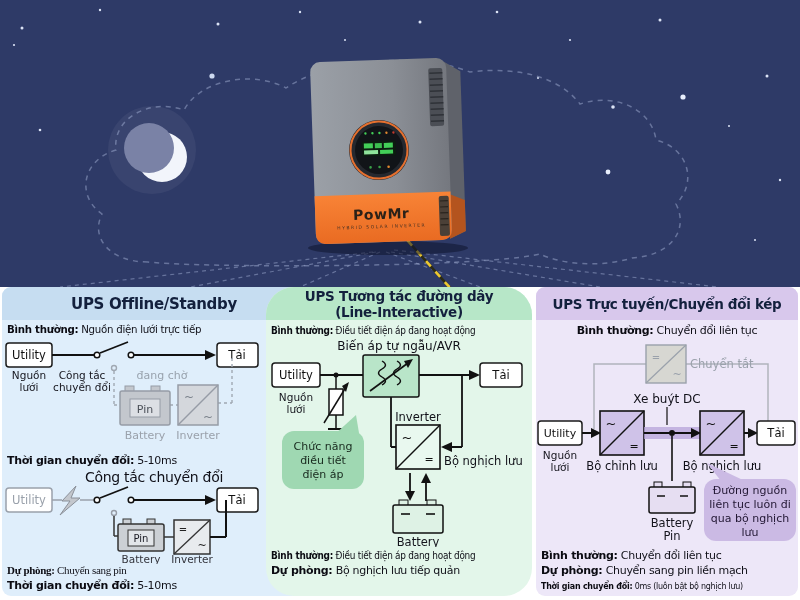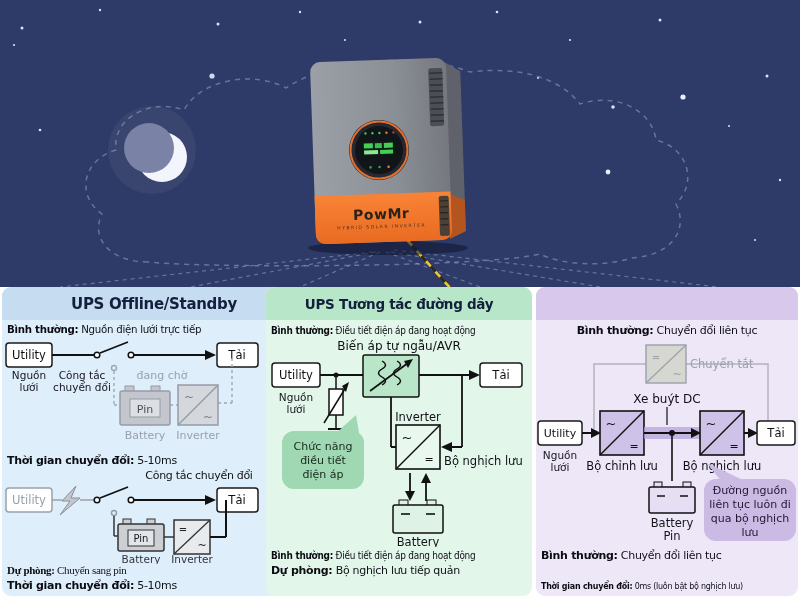--- a/index.html
+++ b/index.html
@@ -1,21 +1,21 @@
 <!DOCTYPE html>
 <html><head>
 <meta charset="utf-8">
 <style>
   html,body{margin:0;padding:0;background:#ffffff;}
   .stage{position:relative;width:800px;height:600px;overflow:hidden;background:#ffffff;
          font-family:"DejaVu Sans","Liberation Sans",sans-serif;}
   .sky{position:absolute;left:0;top:0;width:800px;height:287px;}
   .panel{position:absolute;top:287px;height:309px;border-radius:9px;overflow:hidden;}
   .panel-offline{left:2px;width:304px;background:#dfeefb;}
-  .panel-line{left:266px;width:266px;background:#e3f6ea;}
+  .panel-line{left:266px;width:266px;background:#e3f6ea;border-radius:28px;}
   .panel-online{left:536px;width:262px;background:#ede7f8;}
   .phead{position:absolute;left:0;top:0;width:100%;height:33px;display:flex;flex-direction:column;
          align-items:center;justify-content:center;font-weight:bold;color:#13203d;letter-spacing:-0.3px;}
   .panel-offline .phead{background:#c6ddf1;font-size:15px;}
   .panel-line .phead{background:#b7e7c8;font-size:13.5px;line-height:16px;}
   .panel-online .phead{background:#d8c8ec;font-size:13.5px;line-height:16px;}
   .tline{position:absolute;left:5px;white-space:nowrap;font-size:11px;letter-spacing:-0.3px;color:#101018;}
   .tline b{font-weight:bold;color:#0b0b12;}
   .ctr{left:0;width:100%;text-align:center;}
   .sq93{transform:scaleX(0.93);transform-origin:left center;}
@@ -186,21 +186,21 @@
         <text x="187" y="62" text-anchor="middle" font-size="12" fill="#7d848d">~</text>
         <text x="206" y="82" text-anchor="middle" font-size="12" fill="#7d848d">~</text>
       </g>
       <text x="143" y="100" text-anchor="middle" font-size="11" fill="#9aa1ab">Battery</text>
       <text x="196" y="100" text-anchor="middle" font-size="11" fill="#9aa1ab">Inverter</text>
     </svg>
 
     <div class="tline" style="top:167px;">
       <b>Thời gian chuyển đổi:</b><span> 5-10ms</span>
     </div>
-    <div class="tline ctr" style="top:182px;font-size:11px;padding-left:45px;">
+    <div class="tline ctr" style="top:182px;font-size:14px;">
       <span>Công tắc chuyển đổi</span>
     </div>
 
     <svg class="dsvg" style="top:197px;" width="260" height="80" viewBox="0 0 260 80">
       <rect x="4" y="4" width="46" height="24" rx="3" fill="#ffffff" stroke="#9aa1ab" stroke-width="1.5"></rect>
       <text x="27" y="20" text-anchor="middle" font-size="11.5" fill="#9aa1ab">Utility</text>
       <line x1="50" y1="16" x2="60" y2="16" stroke="#9aa1ab" stroke-width="1.6"></line>
       <path d="M74,2 L60,17 L68,17 L58,31 L78,14 L69,14 Z" fill="#c3c7cd" stroke="#8a9099" stroke-width="1"></path>
       <line x1="78" y1="16" x2="92" y2="16" stroke="#9aa1ab" stroke-width="1.6"></line>
       <circle cx="95" cy="16" r="2.8" fill="#fff" stroke="#111" stroke-width="1.5"></circle>
@@ -237,20 +237,21 @@
       <b>Dự phòng:</b><span> Chuyển sang pin</span>
     </div>
     <div class="tline" style="top:292px;">
       <b>Thời gian chuyển đổi:</b><span> 5-10ms</span>
     </div>
   </div>
 
   <div class="panel panel-line">
     <div class="phead">
       <span>UPS Tương tác đường dây</span>
+      <span>(Line-Interactive)</span>
     </div>
     <div class="tline sq85" style="top:37px;">
       <b>Bình thường:</b><span> Điều tiết điện áp đang hoạt động</span>
     </div>
 
     <svg class="dsvg" style="top:52px;" width="266" height="208" viewBox="0 0 266 208">
       <text x="133" y="11" text-anchor="middle" font-size="12" fill="#101018">Biến áp tự ngẫu/AVR</text>
       <rect x="6" y="24" width="48" height="24" rx="3" fill="#ffffff" stroke="#1a1a1a" stroke-width="1.5"></rect>
       <text x="30" y="40" text-anchor="middle" font-size="11.5" fill="#111">Utility</text>
       <line x1="54" y1="36" x2="97" y2="36" stroke="#111" stroke-width="2"></line>
@@ -313,20 +314,21 @@
     <div class="tline sq85" style="top:262px;">
       <b>Bình thường:</b><span> Điều tiết điện áp đang hoạt động</span>
     </div>
     <div class="tline" style="top:277px;">
       <b>Dự phòng:</b><span> Bộ nghịch lưu tiếp quản</span>
     </div>
   </div>
 
   <div class="panel panel-online">
     <div class="phead">
+      <span>UPS Trực tuyến/Chuyển đổi kép</span>
     </div>
     <div class="tline ctr" style="top:37px;">
       <b>Bình thường:</b><span> Chuyển đổi liên tục</span>
     </div>
 
     <svg class="dsvg" style="top:52px;" width="262" height="206" viewBox="0 0 262 206">
       <g stroke="#b0b4bc" stroke-width="1.5" fill="none">
         <polyline points="58,90 58,25 110,25"></polyline>
         <polyline points="150,25 232,25 232,90"></polyline>
       </g>
@@ -383,18 +385,21 @@
         <text x="214" y="155" text-anchor="middle" font-size="11" fill="#221733">Đường nguồn</text>
         <text x="214" y="169" text-anchor="middle" font-size="11" fill="#221733">liên tục luôn đi</text>
         <text x="214" y="183" text-anchor="middle" font-size="11" fill="#221733">qua bộ nghịch</text>
         <text x="214" y="197" text-anchor="middle" font-size="11" fill="#221733">lưu</text>
       </g>
     </svg>
 
     <div class="tline" style="top:262px;">
       <b>Bình thường:</b><span> Chuyển đổi liên tục</span>
     </div>
+    <div class="tline" style="top:277px;">
+      <b>Dự phòng:</b><span> Chuyển sang pin liền mạch</span>
+    </div>
     <div class="tline sq78" style="top:293px;">
       <b>Thời gian chuyển đổi:</b><span> 0ms (luôn bật bộ nghịch lưu)</span>
     </div>
   </div>
 
 </div>
 
 </body></html>

